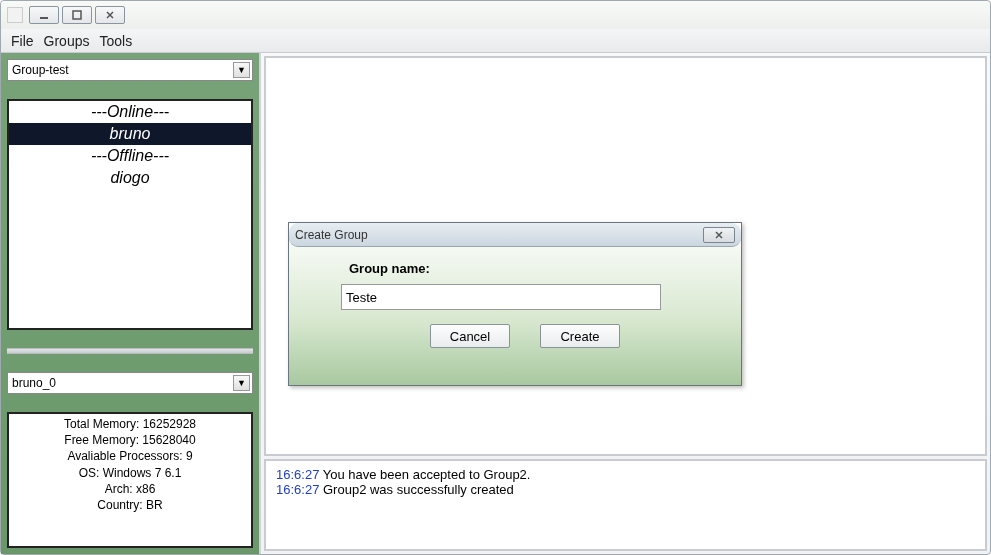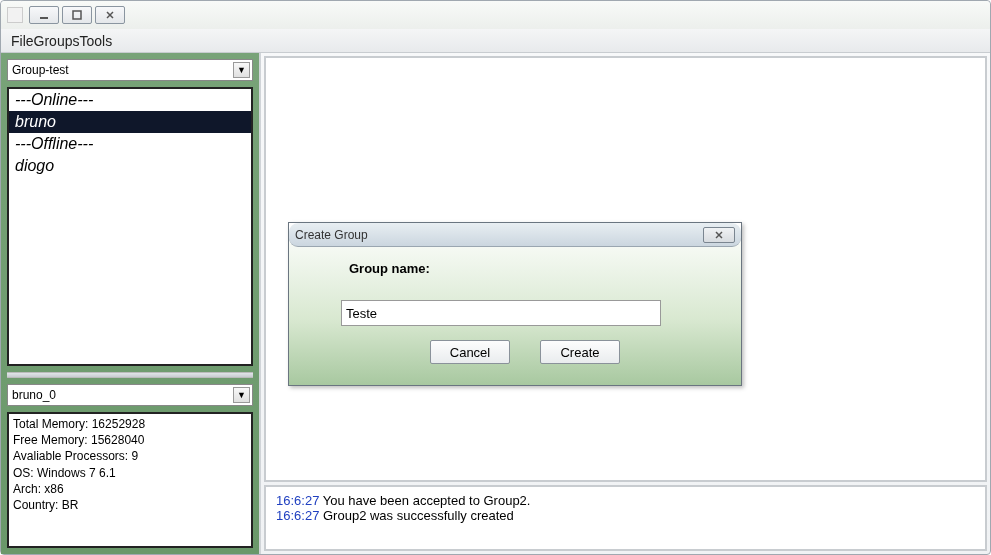--- a/index.html
+++ b/index.html
@@ -56,39 +56,41 @@
       font-size: 10px;
       color: #555;
       cursor: pointer;
     }
     .menubar {
       height: 24px;
       background: linear-gradient(to bottom, #f4f5f6, #e8eaec);
       display: flex;
       align-items: center;
       padding: 0 10px;
+      gap: 10px;
       border-bottom: 1px solid #c8ccd0;
       font-size: 14px;
       color: #222;
     }
     .menu-item { cursor: pointer; }
     .body-area {
       flex: 1;
       display: flex;
       position: relative;
     }
     .sidebar {
       width: 260px;
       background: #6d9c6d;
       background: linear-gradient(to bottom, #78a378 0%, #6a986a 100%);
       padding: 6px;
       display: flex;
       flex-direction: column;
-      gap: 6px;
+      gap: 18px;
       border-right: 2px solid #d0d4d8;
+      text-align: center;
     }
     .select-wrapper {
       background: #fff;
       border: 1px solid #888;
       height: 22px;
       display: flex;
       align-items: center;
       padding: 0 4px;
       position: relative;
     }
@@ -143,21 +145,21 @@
       position: relative;
     }
     .canvas-area {
       flex: 1;
       background: #fff;
       border: 2px solid #c8ccd0;
       margin: 3px;
       position: relative;
     }
     .log-area {
-      height: 66px;
+      height: 92px;
       background: #fff;
       border: 2px solid #c8ccd0;
       margin: 0 3px 3px 3px;
       padding: 6px 10px;
       font-size: 13px;
     }
     .log-time { color: #2040c0; }
     .log-msg { color: #000; }
     
     .dialog {
@@ -193,21 +195,21 @@
       justify-content: center;
       font-size: 10px;
       cursor: pointer;
     }
     .dialog-body {
       padding: 14px 40px 10px 60px;
     }
     .dlg-label {
       font-weight: bold;
       font-size: 13px;
-      margin-bottom: 24px;
+      margin-bottom: 8px;
     }
     .dlg-input {
       width: 320px;
       height: 26px;
       border: 1px solid #999;
       background: #fff;
       font-size: 13px;
       padding: 2px 4px;
       margin-left: -8px;
     }

